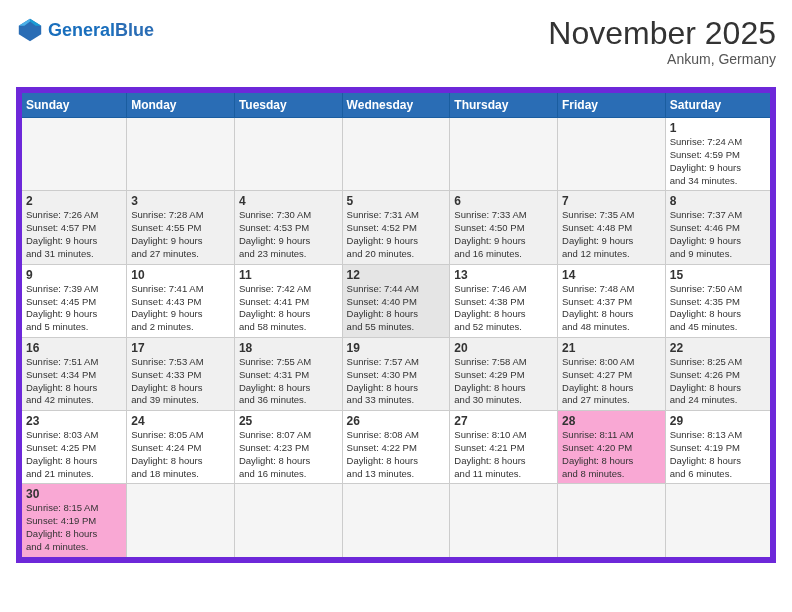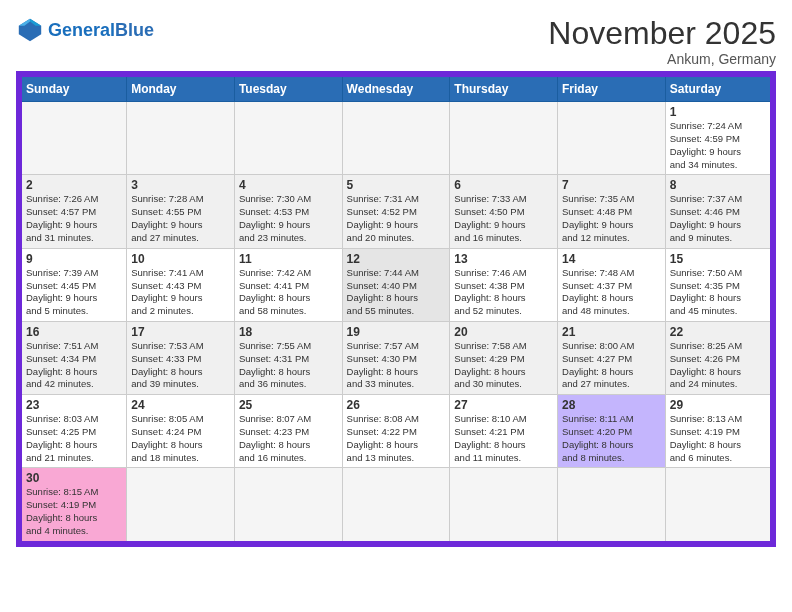--- a/index.html
+++ b/index.html
@@ -13,21 +13,21 @@
     .page {
       width: 792px;
       height: 612px;
       background: #fff;
       padding: 16px 16px 10px 16px;
     }
     .header {
       display: flex;
       justify-content: space-between;
       align-items: flex-start;
-      margin-bottom: 4px;
+      margin-bottom: 20px;
     }
     .logo {
       display: flex;
       align-items: center;
       gap: 4px;
     }
     .logo-text {
       font-size: 18px;
       font-weight: bold;
       color: #333;
@@ -325,21 +325,21 @@
 Daylight: 8 hours
 and 13 minutes.</div>
           </td>
           <td style="background: rgb(255, 255, 255);">
             <span class="day-number">27</span>
             <div class="day-info" style="white-space: pre-line;">Sunrise: 8:10 AM
 Sunset: 4:21 PM
 Daylight: 8 hours
 and 11 minutes.</div>
           </td>
-          <td style="background: #c4b5fd;">
+          <td style="background: #f9a8d4;">
             <span class="day-number">28</span>
             <div class="day-info" style="white-space: pre-line;">Sunrise: 8:11 AM
 Sunset: 4:20 PM
 Daylight: 8 hours
 and 8 minutes.</div>
           </td>
           <td style="background: rgb(255, 255, 255);">
             <span class="day-number">29</span>
             <div class="day-info" style="white-space: pre-line;">Sunrise: 8:13 AM
 Sunset: 4:19 PM

